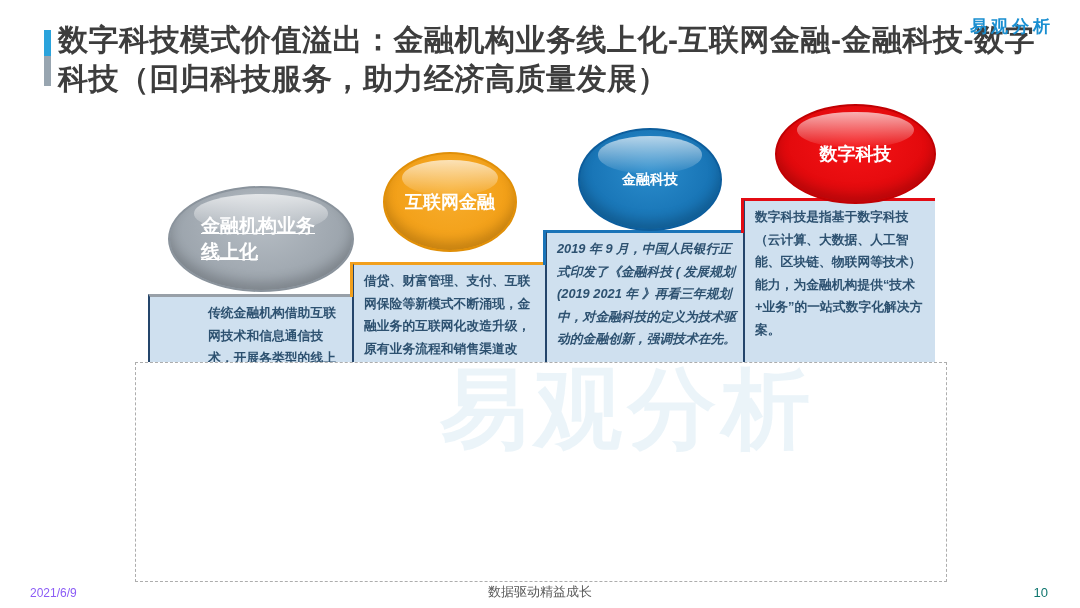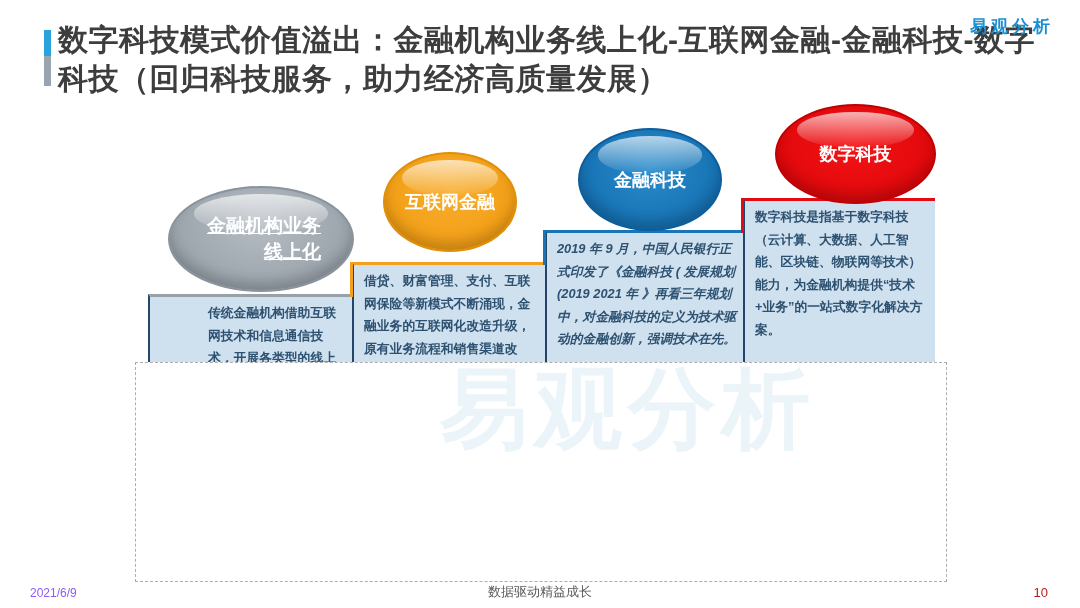--- a/index.html
+++ b/index.html
@@ -36,21 +36,21 @@
   .step2{left:352px;top:262px;width:193px;height:100px;border-top:3px solid #f2a01d;}
   .step3{left:545px;top:230px;width:198px;height:132px;border-top:3px solid #1a74b8;font-style:italic;}
   .step4{left:743px;top:198px;width:192px;height:164px;border-top:3px solid #e30b13;}
   .riser{position:absolute;width:3px;height:35px;}
   .riser2{left:350px;top:262px;background:#f2a01d;}
   .riser3{left:543px;top:230px;background:#1a74b8;}
   .riser4{left:741px;top:198px;background:#e30b13;}
   
   .bubble{
     position:absolute;border-radius:50%;display:flex;align-items:center;justify-content:center;
-    text-align:right;color:#fff;font-weight:bold;
+    text-align:left;color:#fff;font-weight:bold;
     box-shadow:inset 0 -8px 12px rgba(0,0,0,.18);
   }
   .bubble::before{
     content:"";position:absolute;left:13%;right:13%;top:6%;height:38%;border-radius:50%;
     background:linear-gradient(180deg,rgba(255,255,255,.68),rgba(255,255,255,.03));
   }
   .bubble span{position:relative;z-index:1;}
   .bubble-gray{
     left:168px;top:186px;width:182px;height:102px;
     background:radial-gradient(ellipse at 50% 35%,#b6bdc4,#8f98a1);
@@ -58,21 +58,21 @@
   }
   .bubble-gray span{width:120px;text-decoration:underline;}
   .bubble-orange{
     left:383px;top:152px;width:130px;height:96px;
     background:radial-gradient(ellipse at 50% 40%,#f8ad2c,#ef980c);
     border:2px solid #e08f08;font-size:18px;
   }
   .bubble-blue{
     left:578px;top:128px;width:140px;height:99px;
     background:radial-gradient(ellipse at 50% 40%,#2a8ccc,#0d66a8);
-    border:2px solid #0c5d9c;font-size:18px;
+    border:2px solid #0c5d9c;font-size:14px;
   }
   .bubble-red{
     left:775px;top:104px;width:157px;height:96px;
     background:radial-gradient(ellipse at 50% 40%,#f51316,#d80407);
     border:2px solid #c00003;font-size:18px;
   }
   
   .analysis-box{
     position:absolute;left:135px;top:362px;width:812px;height:220px;
     border:1px dashed #adadad;background:#ffffff;box-sizing:border-box;
@@ -85,21 +85,21 @@
   }
   .bullet::before{content:"\2022";position:absolute;left:4px;top:0;}
   
   .watermark{
     position:absolute;left:440px;top:350px;font-size:88px;font-weight:bold;
     color:rgba(58,145,200,0.10);letter-spacing:6px;pointer-events:none;z-index:5;
   }
   
   .footer-date{position:absolute;left:30px;bottom:8px;font-size:12px;color:#8b5cf6;}
   .footer-slogan{position:absolute;left:0;right:0;bottom:7px;text-align:center;font-size:13px;color:#595959;}
-  .footer-page{position:absolute;right:32px;bottom:8px;font-size:13px;color:#b91c1c;}
+  .footer-page{position:absolute;right:32px;bottom:8px;font-size:13px;color:#0f766e;}
 </style>
 </head>
 <body>
 
 <div class="title-bar"></div>
 <div class="page-title">数字科技模式价值溢出：金融机构业务线上化-互联网金融-金融科技-数字科技（回归科技服务，助力经济高质量发展）</div>
 
 <div class="logo">
   <div class="logo-cn">易观分析</div>
 </div>

